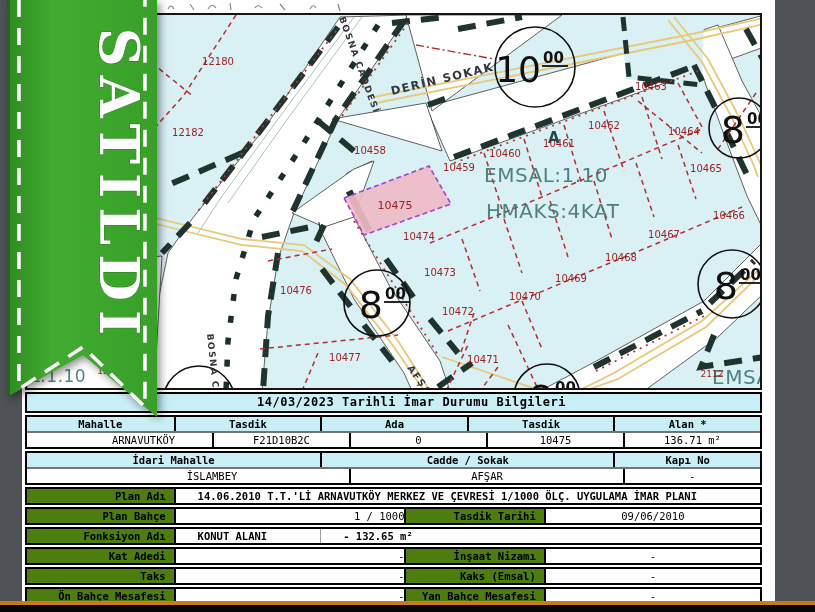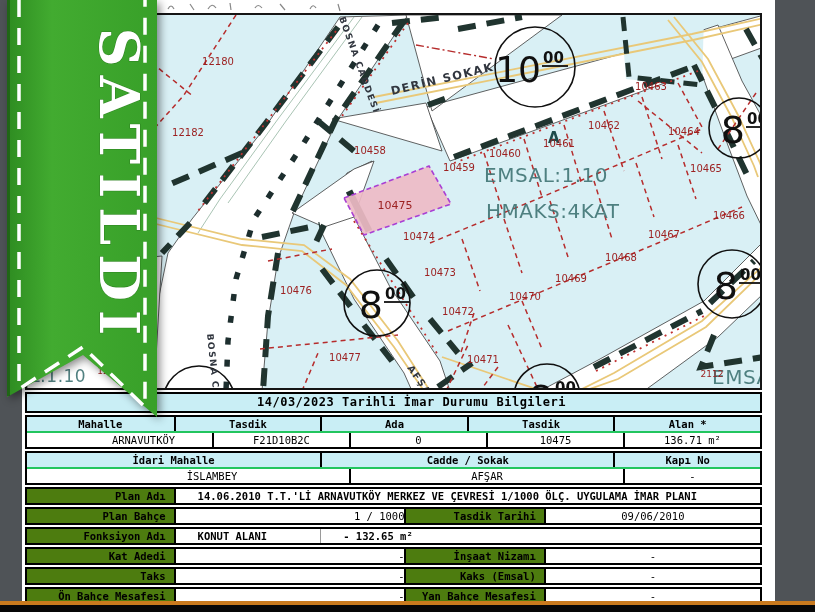--- a/index.html
+++ b/index.html
@@ -16,21 +16,21 @@
   .rwcircle{fill:none;stroke:#101010;stroke-width:1.6;}
   .rwbig{fill:#101010;font-family:"DejaVu Sans",sans-serif;}
   .rwsup{fill:#101010;font-weight:bold;font-family:"DejaVu Sans",sans-serif;}
   .rwline{stroke:#101010;stroke-width:1.8;}
   
   #info-table{position:absolute;left:25px;top:390px;width:737px;
               font-family:"DejaVu Sans Mono","Liberation Mono",monospace;color:#000;}
   .tsec{border:2px solid #000;background:#fff;margin-top:2px;}
   .tsec:first-child{margin-top:2px;padding-left:36px;}
   .trow{display:flex;height:14px;line-height:14px;font-size:10.5px;}
-  .trow + .trow{border-top:2px solid #22c55e;padding-left:48px;}
+  .trow + .trow{border-top:2px solid #737373;padding-left:48px;}
   .tcell{box-sizing:border-box;overflow:hidden;white-space:nowrap;}
   .tcell + .tcell{border-left:2px solid #000;}
   .cyan{background:#c9eef5;}
   .hdr{font-weight:bold;text-align:center;}
   .lbl{font-weight:bold;text-align:right;padding-right:8px;background:#4d7c0f;}
   .val{text-align:center;font-weight:normal;}
   .vleft{text-align:left;padding-left:22px;font-weight:bold;}
   .title-row{height:17px;line-height:17px;font-size:12px;font-weight:bold;
              text-align:center;background:#c9eef5;letter-spacing:.5px;}
   .w20{width:20%;}.w40{width:40%;}.w60{width:60%;}.w80{width:80%;}

